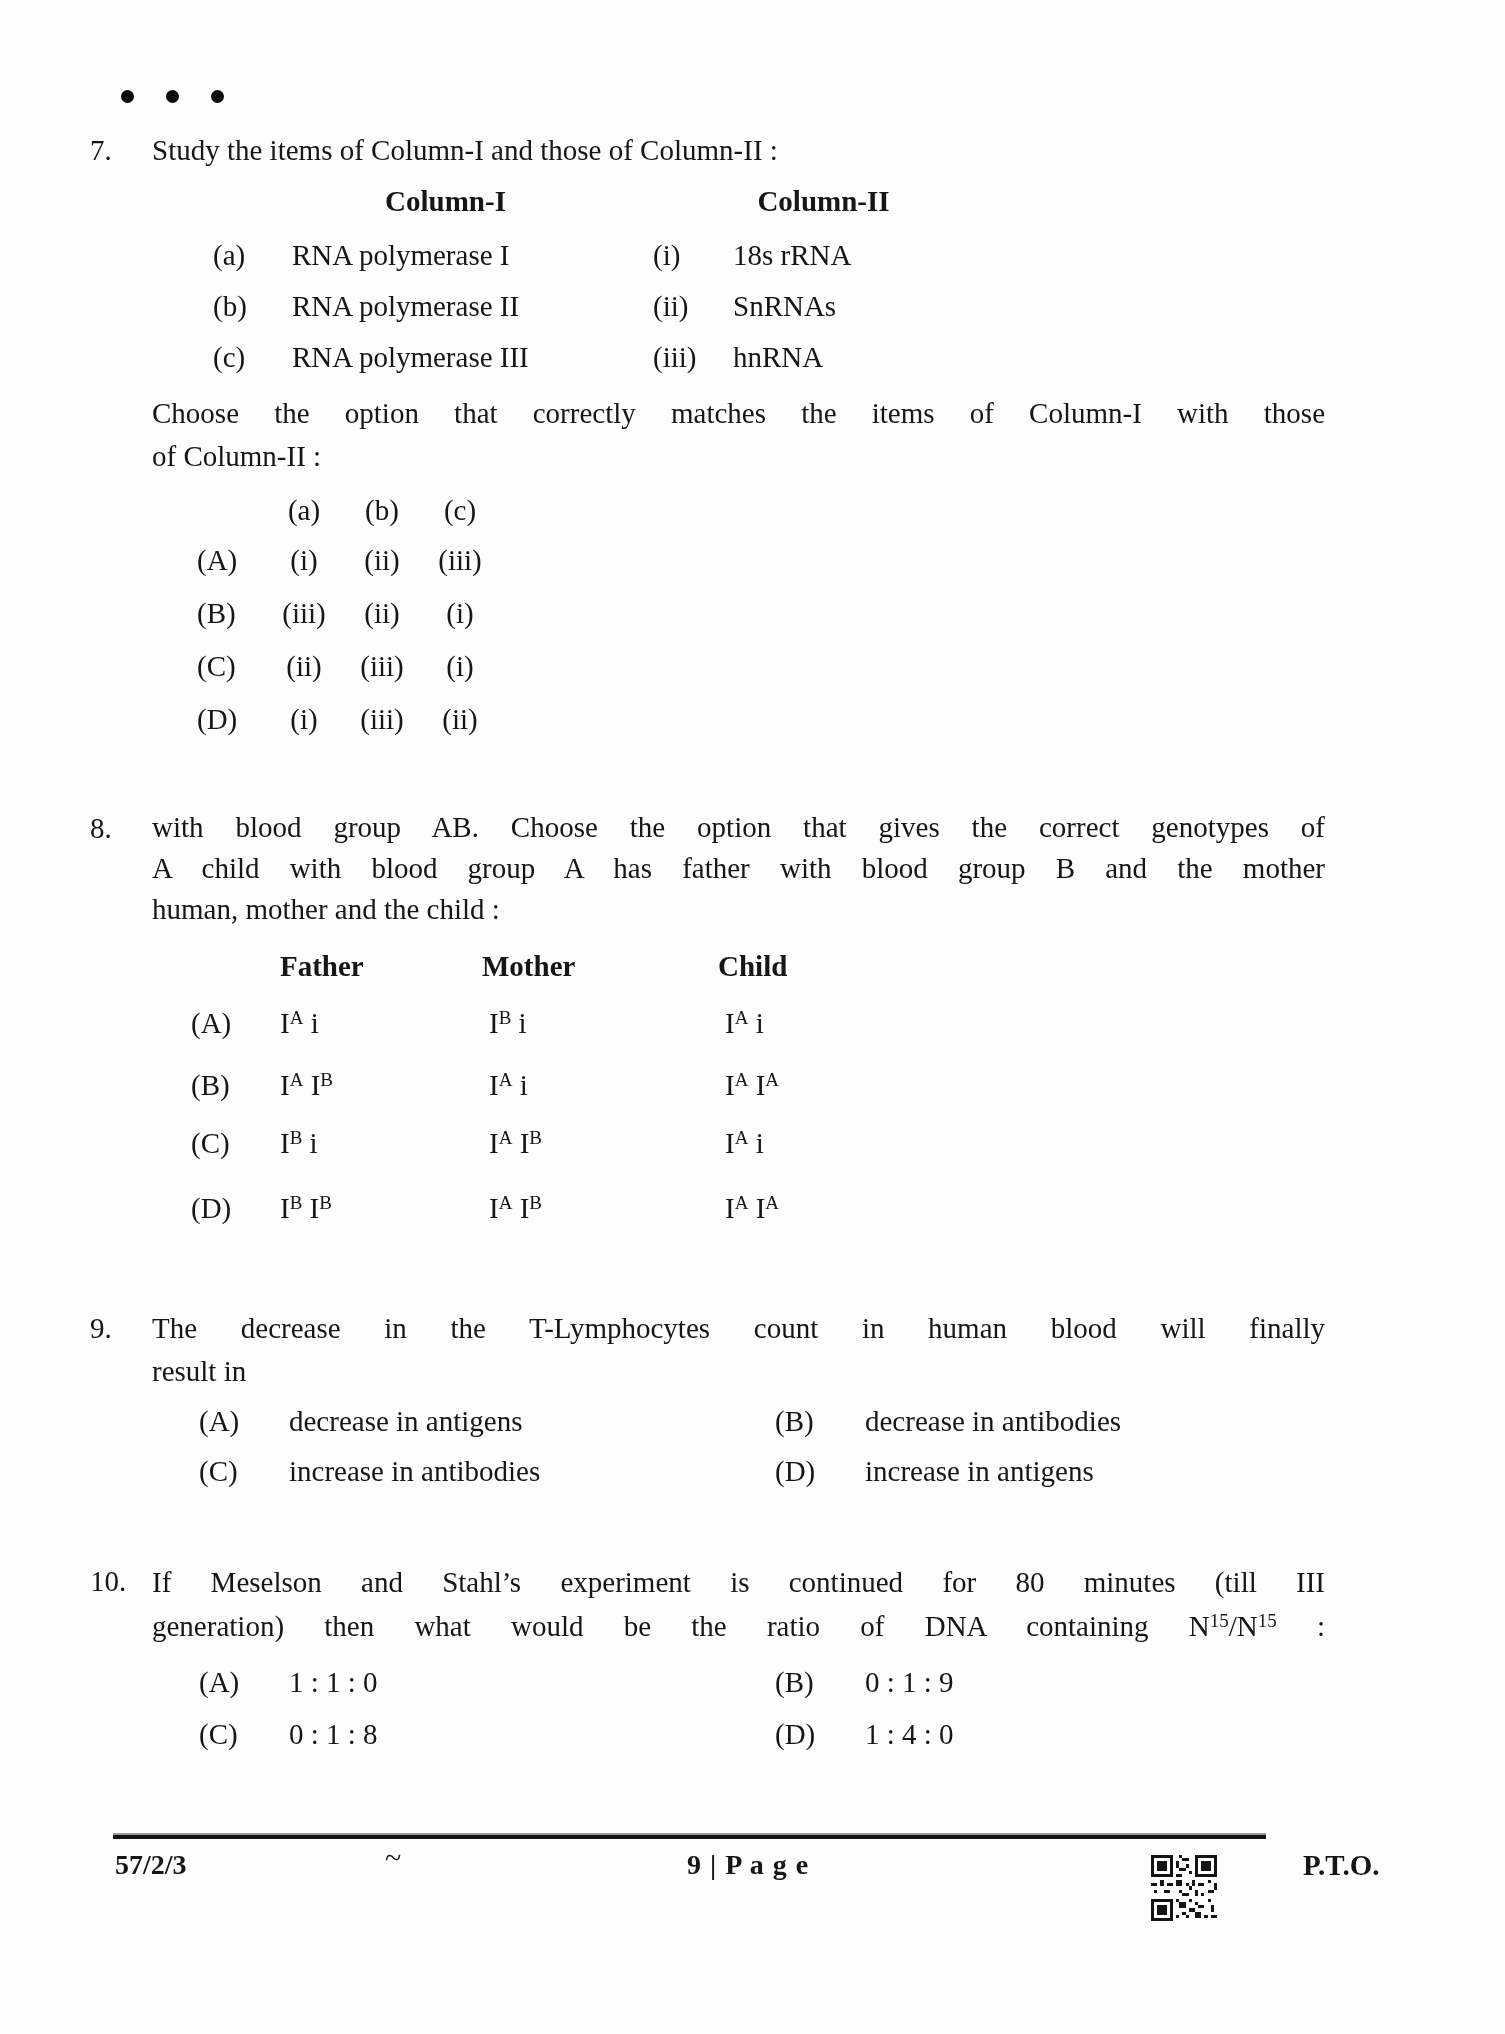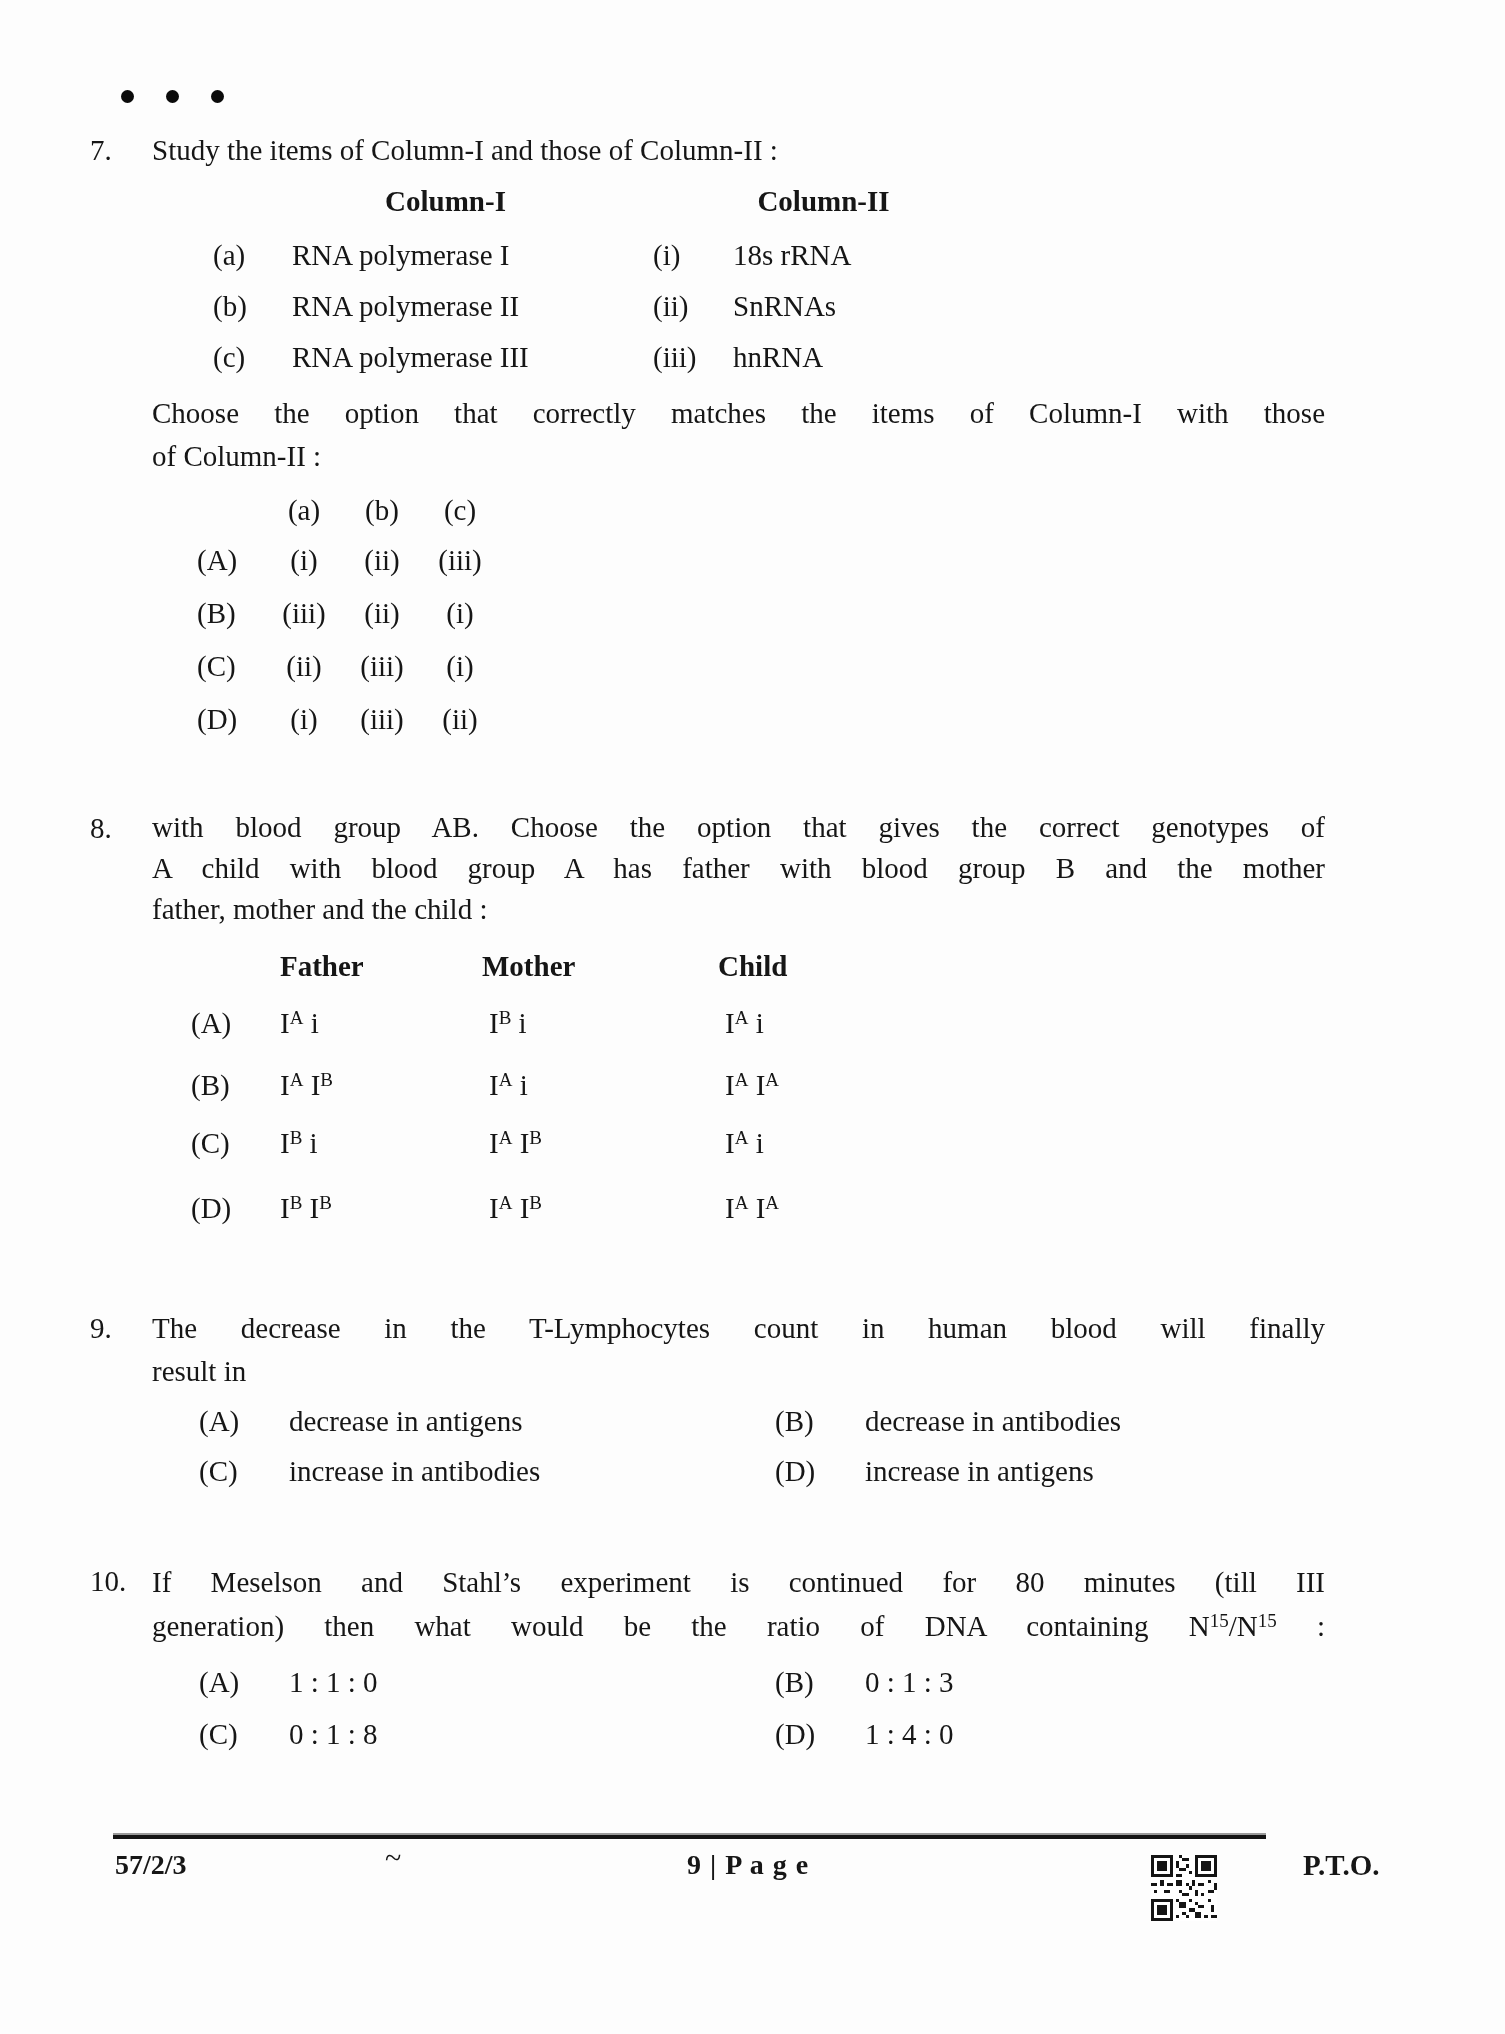--- a/index.html
+++ b/index.html
@@ -128,21 +128,21 @@
         </div>
       </div>
     </div>
 
     <div class="q" style="margin-top:67px;">
       <div class="qnum">8.</div>
       <div class="qbody">
         <div class="lh41">
           <span class="line jline">with blood group AB. Choose the option that gives the correct genotypes of</span>
           <span class="line jline">A child with blood group A has father with blood group B and the mother</span>
-          <span class="line">father, mother and the child :</span>
+          <span class="line">human, mother and the child :</span>
         </div>
 
         <div class="g8head">
           <span>Father</span>
           <span>Mother</span>
           <span>Child</span>
         </div>
 
         <div class="g8row" style="margin-top:15px;">
           <span>(A)</span>
@@ -197,21 +197,21 @@
       <div class="qnum">10.</div>
       <div class="qbody">
         <div class="lh44">
           <span class="line jline">If Meselson and Stahl’s experiment is continued for 80 minutes (till III</span>
           <span class="line jline">generation) then what would be the ratio of DNA containing N<sup>15</sup>/N<sup>15</sup> :</span>
         </div>
         <div class="o2row" style="margin-top:13px;">
           <span>(A)</span>
           <span>1 : 1 : 0</span>
           <span>(B)</span>
-          <span>0 : 1 : 3</span>
+          <span>0 : 1 : 9</span>
         </div>
         <div class="o2row" style="margin-top:10px;">
           <span>(C)</span>
           <span>0 : 1 : 8</span>
           <span>(D)</span>
           <span>1 : 4 : 0</span>
         </div>
       </div>
     </div>
 

